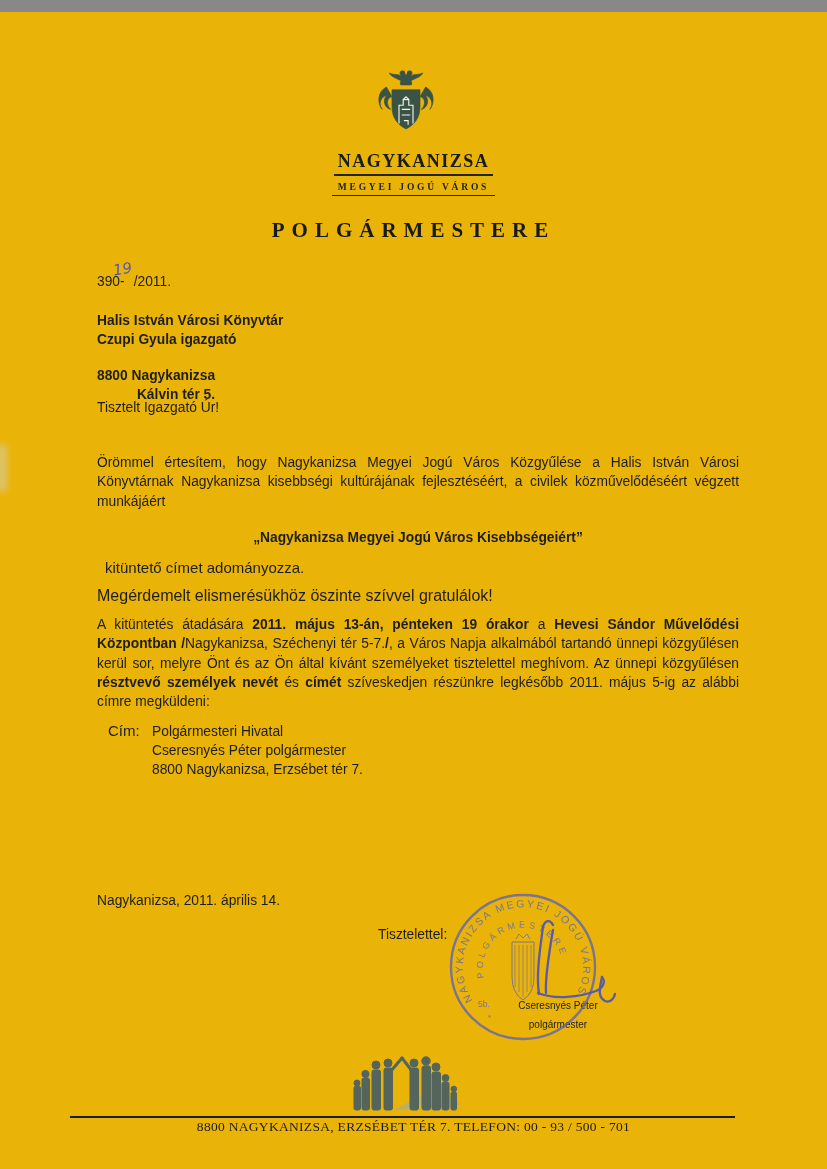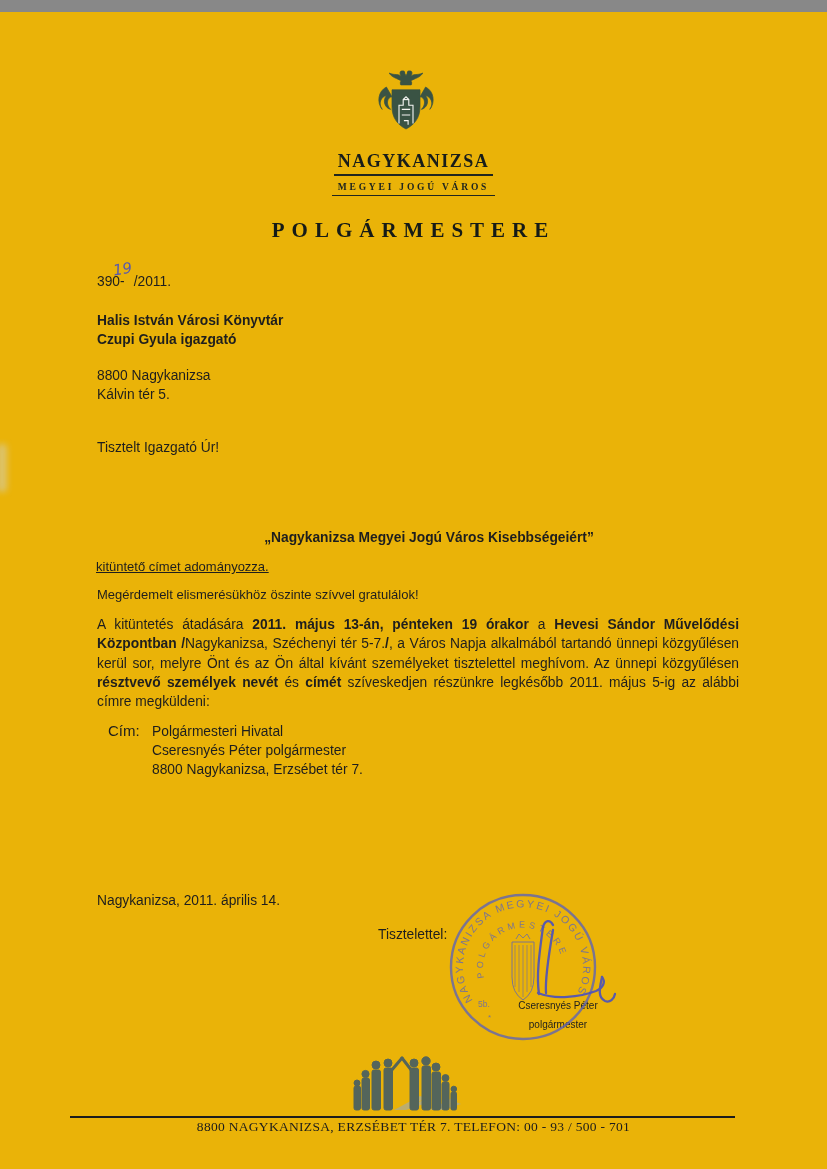--- a/index.html
+++ b/index.html
@@ -28,30 +28,30 @@
   }
   
   .ref{position:absolute;left:97px;top:262px;font-size:13.8px;text-align:center;}
   .ref-gap{display:inline-block;width:9px;}
   .handwritten{
     position:absolute;left:113px;top:248px;color:#4a50bd;
     font-family:"DejaVu Sans",sans-serif;font-style:italic;font-size:15px;
     transform:rotate(-9deg);opacity:.92;
   }
   .addr1{position:absolute;left:97px;top:299px;font-size:13.8px;font-weight:bold;line-height:19px;}
-  .addr2{position:absolute;left:97px;top:354px;font-size:13.8px;font-weight:normal;line-height:19px;}
-  .salutation{position:absolute;left:97px;top:428px;font-size:13.8px;}
+  .addr2{position:absolute;left:97px;top:354px;font-size:13.8px;font-weight:bold;line-height:19px;text-align:right;}
+  .salutation{position:absolute;left:97px;top:388px;font-size:13.8px;}
   .para{position:absolute;left:97px;width:642px;font-size:13.8px;line-height:19.3px;text-align:justify;}
   .p1{top:441px;}
   .award{
-    position:absolute;left:108px;top:518px;width:642px;text-align:center;
+    position:absolute;left:97px;top:518px;width:642px;text-align:center;
     font-size:13.8px;font-weight:bold;
   }
-  .p2{position:absolute;left:96px;top:547px;font-size:13px;text-decoration:underline;}
-  .p3{position:absolute;left:97px;top:575px;font-size:13px;}
+  .p2{position:absolute;left:105px;top:547px;font-size:15px;}
+  .p3{position:absolute;left:97px;top:575px;font-size:16px;}
   .p4{top:603px;}
   .cim-label{position:absolute;left:108px;top:710px;font-size:15px;}
   .cim-lines{position:absolute;left:152px;top:710px;font-size:13.8px;line-height:19px;}
   .date-line{position:absolute;left:97px;top:881px;font-size:13.8px;}
   .closing-sal{position:absolute;left:378px;top:915px;font-size:13.8px;}
   .signer{
     position:absolute;left:478px;top:984px;width:160px;text-align:center;
     font-size:10px;line-height:19px;
   }
   
@@ -111,20 +111,21 @@
     <div>Halis István Városi Könyvtár</div>
     <div>Czupi Gyula igazgató</div>
   </div>
   <div class="addr2">
     <div>8800 Nagykanizsa</div>
     <div>Kálvin tér 5.</div>
   </div>
 
   <div class="salutation">Tisztelt Igazgató Úr!</div>
 
+  <div class="para p1">Örömmel értesítem, hogy Nagykanizsa Megyei Jogú Város Közgyűlése a Halis István Városi Könyvtárnak Nagykanizsa kisebbségi kultúrájának fejlesztéséért, a civilek közművelődéséért végzett munkájáért</div>
   <div class="award">„Nagykanizsa Megyei Jogú Város Kisebbségeiért”</div>
   <div class="p2">kitüntető címet adományozza.</div>
   <div class="p3">Megérdemelt elismerésükhöz öszinte szívvel gratulálok!</div>
   <div class="para p4"><span>A kitüntetés átadására </span><b>2011. május 13-án, pénteken 19 órakor</b><span> a </span><b>Hevesi Sándor Művelődési Központban /</b><span>Nagykanizsa, Széchenyi tér 5-7.</span><b>/</b><span>, a Város Napja alkalmából tartandó ünnepi közgyűlésen kerül sor, melyre Önt és az Ön által kívánt személyeket tisztelettel meghívom. Az ünnepi közgyűlésen </span><b>résztvevő személyek nevét</b><span> és </span><b>címét</b><span> szíveskedjen részünkre  legkésőbb 2011. május 5-ig az alábbi címre megküldeni:</span></div>
 
   <div class="cim-label">Cím:</div>
   <div class="cim-lines">
     <div>Polgármesteri Hivatal</div>
     <div>Cseresnyés Péter polgármester</div>
     <div>8800 Nagykanizsa, Erzsébet tér 7.</div>

